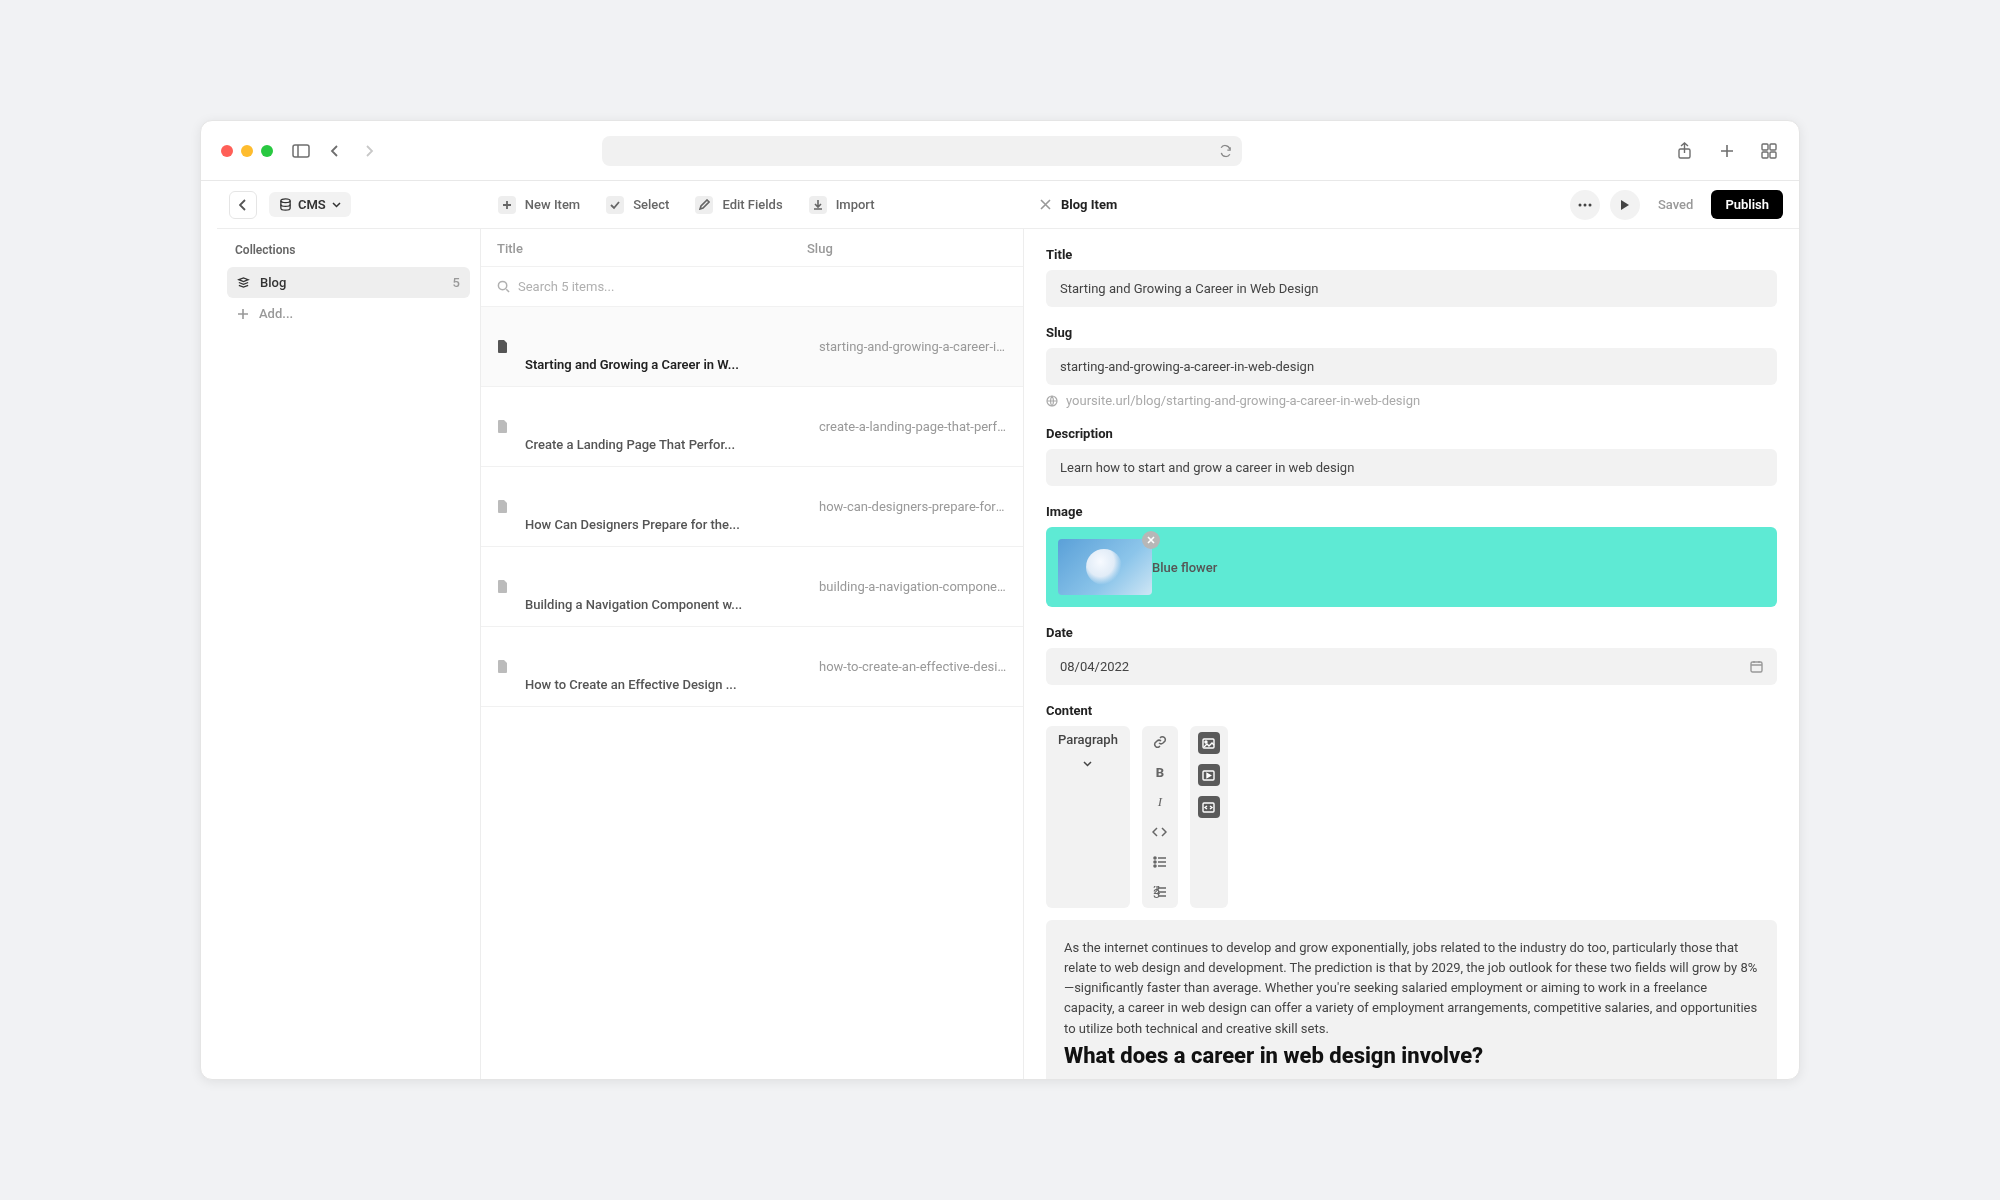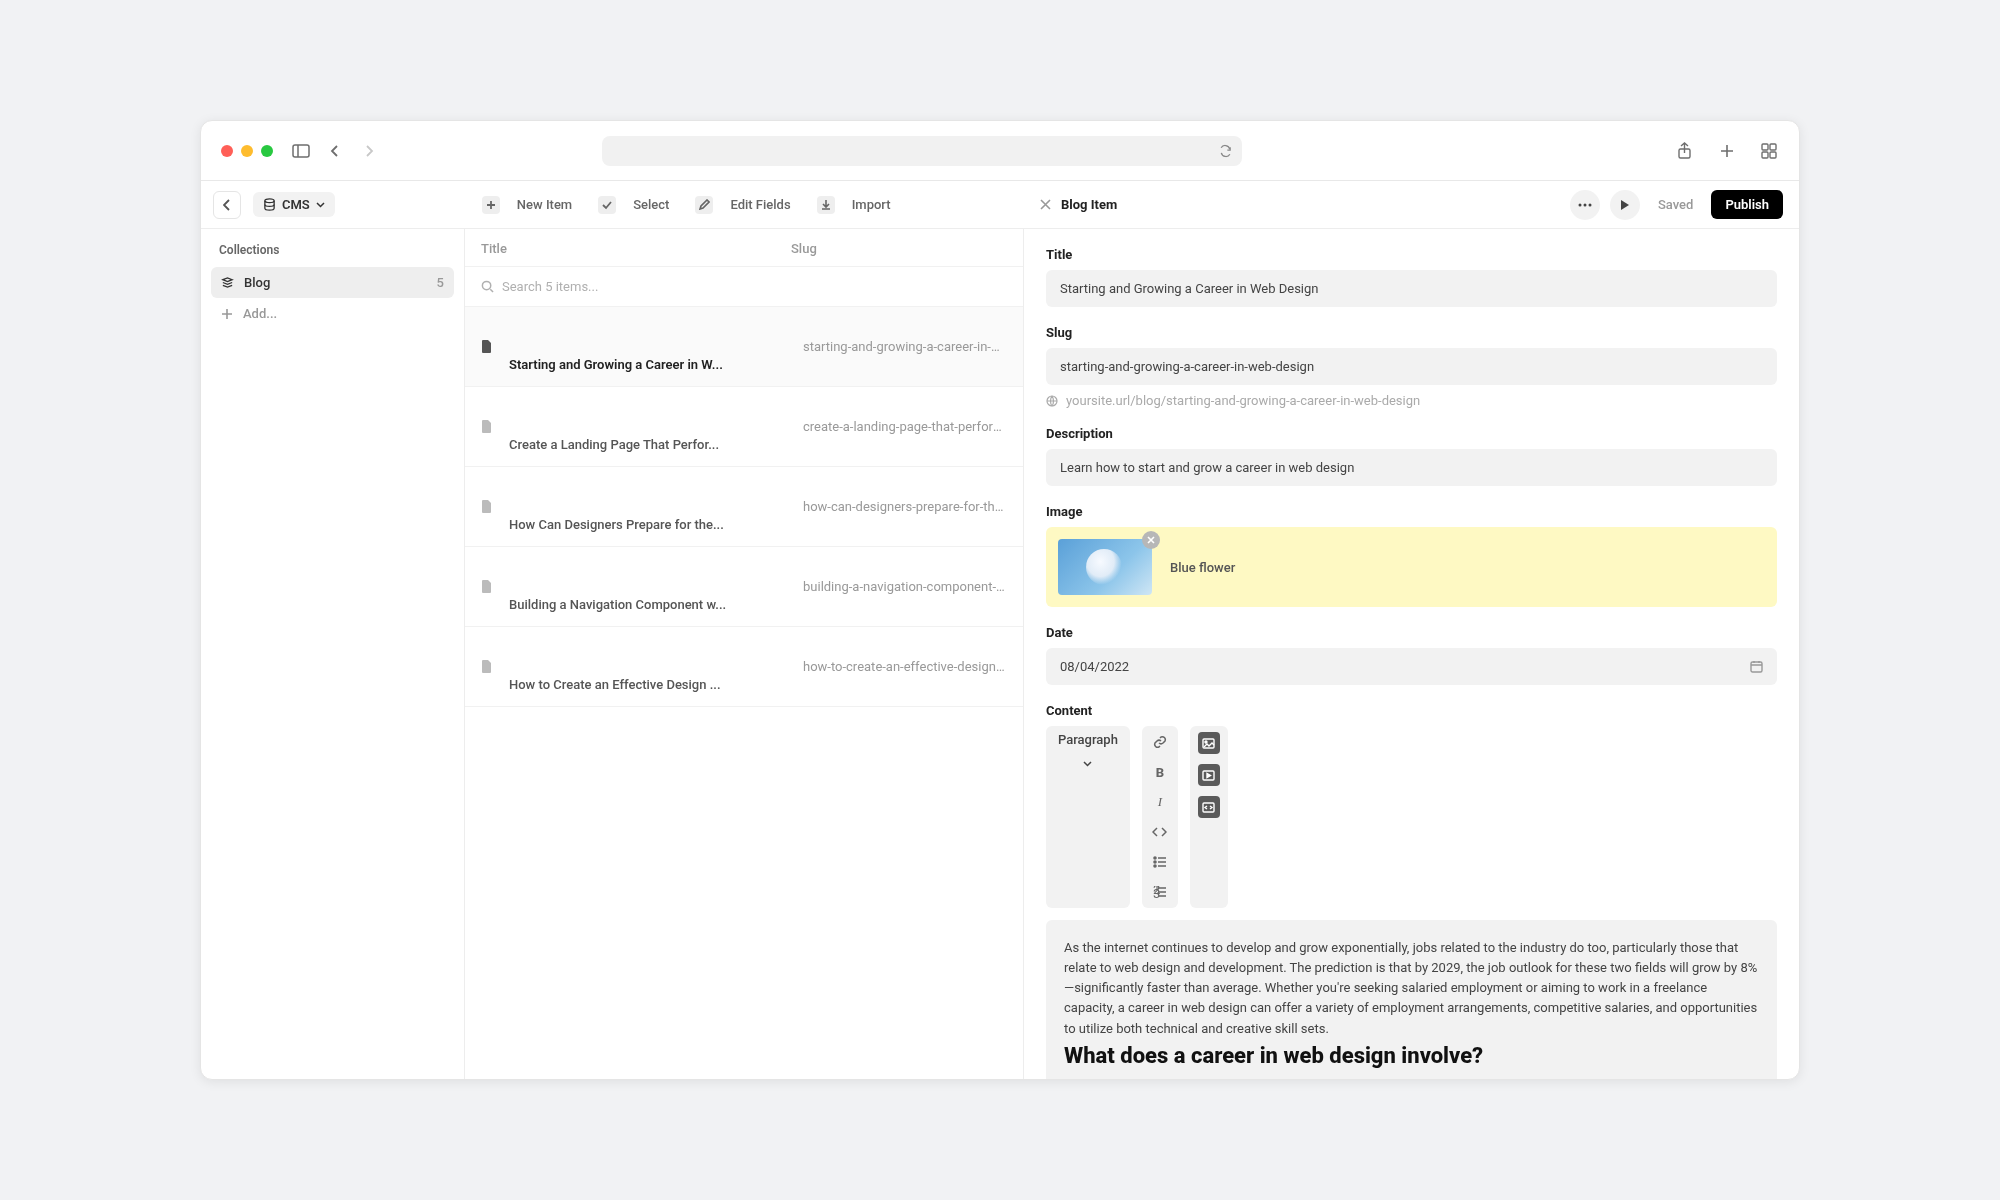--- a/index.html
+++ b/index.html
@@ -6,26 +6,26 @@
 body { background: #f1f2f4; width: 2000px; height: 1200px; display: flex; align-items: flex-start; justify-content: center; padding-top: 120px; }
 .window { width: 1600px; height: 960px; background: #fff; border-radius: 12px; box-shadow: 0 2px 12px rgba(0,0,0,0.08); overflow: hidden; display: flex; flex-direction: column; border: 1px solid #e5e5e5; }
 .chrome-bar { height: 60px; border-bottom: 1px solid #e8e8e8; display: flex; align-items: center; padding: 0 20px; gap: 14px; }
 .traffic { display: flex; gap: 8px; margin-right: 4px; }
 .tl { width: 12px; height: 12px; border-radius: 50%; }
 .tl.r { background: #ff5f57; } .tl.y { background: #febc2e; } .tl.g { background: #28c840; }
 .chrome-icon { width: 20px; height: 20px; color: #6e6e6e; display: flex; align-items: center; justify-content: center; cursor: pointer; }
 .url-bar { flex: 1; max-width: 640px; height: 30px; background: #f1f1f1; border-radius: 8px; margin: 0 auto; position: relative; }
 .url-refresh { position: absolute; right: 10px; top: 50%; transform: translateY(-50%); color: #888; }
 .chrome-right { margin-left: auto; display: flex; gap: 22px; align-items: center; }
-.app { flex: 1; display: flex; flex-direction: column; min-height: 0; }
+.app { flex: 1; display: flex; flex-direction: column; min-height: 0; padding-left: 16px; }
 .toolbar { height: 48px; border-bottom: 1px solid #ededed; display: flex; align-items: center; padding: 0 12px; gap: 6px; }
 .back-btn { width: 28px; height: 28px; border: 1px solid #e5e5e5; border-radius: 6px; display: flex; align-items: center; justify-content: center; cursor: pointer; color: #555; margin-right: 6px; }
 .cms-pill { display: inline-flex; align-items: center; gap: 6px; background: #f2f2f2; border-radius: 6px; padding: 5px 10px; font-weight: 600; color: #333; cursor: pointer; }
 .tool-actions { display: flex; gap: 14px; margin-left: 135px; }
-.tool-btn { display: inline-flex; align-items: center; gap: 17px; color: #666; font-weight: 500; cursor: pointer; padding: 4px 6px; border-radius: 4px; }
+.tool-btn { display: inline-flex; align-items: center; gap: 9px; color: #666; font-weight: 500; cursor: pointer; padding: 4px 6px; border-radius: 4px; }
 .tool-btn .iconbox { width: 18px; height: 18px; background: #eeeeee; border-radius: 4px; display: flex; align-items: center; justify-content: center; color: #666; }
 .body { flex: 1; display: flex; min-height: 0; }
 .sidebar { width: 264px; border-right: 1px solid #ededed; padding: 14px 10px; }
 .side-head { font-size: 12px; font-weight: 600; color: #666; padding: 0 8px 10px; }
 .side-item { display: flex; align-items: center; gap: 10px; padding: 8px 10px; border-radius: 6px; color: #333; font-weight: 500; cursor: pointer; }
 .side-item.active { background: #eeeeee; }
 .side-item .count { margin-left: auto; color: #999; font-weight: 500; }
 .list { flex: 1; display: flex; flex-direction: column; min-width: 0; }
 .list-head { display: flex; padding: 12px 16px 10px; color: #999; font-weight: 500; border-bottom: 1px solid #f1f1f1; }
 .col-title { flex: 0 0 310px; }
@@ -46,21 +46,21 @@
 .panel-head .ptitle { font-weight: 700; color: #222; }
 .panel-head .phspace { flex: 1; }
 .circle-btn { width: 30px; height: 30px; border-radius: 50%; background: #f2f2f2; display: flex; align-items: center; justify-content: center; cursor: pointer; color: #444; }
 .saved { color: #999; font-weight: 500; margin: 0 8px; }
 .publish { background: #000000; color: #fff; font-weight: 600; padding: 7px 14px; border-radius: 6px; cursor: pointer; }
 .panel-body { flex: 1; overflow: auto; padding: 18px 22px 0; }
 .field { margin-bottom: 18px; }
 .field-label { font-weight: 700; color: #222; font-size: 13px; margin-bottom: 8px; }
 .field-input { background: #f2f2f2; border-radius: 6px; padding: 11px 14px; color: #444; font-size: 13px; }
 .url-preview { display: flex; align-items: center; gap: 8px; color: #aaa; font-size: 12.5px; margin-top: 8px; }
-.image-box { background: #fef9c3; border-radius: 6px; padding: 12px; display: flex; align-items: center; gap: 18px; }
+.image-box { background: #5eead4; border-radius: 6px; padding: 12px; display: flex; align-items: center; }
 .thumb { width: 94px; height: 56px; border-radius: 4px; background: linear-gradient(135deg,#5aa0d8 0%,#8cc5ea 60%,#cfe6f5 100%); position: relative; }
 .thumb::after { content:""; position:absolute; left:28px; top:10px; width:36px; height:36px; background: radial-gradient(ellipse at 40% 35%, #f7faff 0%, #e1ecf7 45%, rgba(225,236,247,0) 70%); border-radius:50%; }
 .thumb-close { position: absolute; right: -8px; top: -8px; width: 18px; height: 18px; background: #b7b7b7; border-radius: 50%; display: flex; align-items: center; justify-content: center; color: #fff; font-size: 11px; cursor: pointer; }
 .img-name { color: #555; font-weight: 500; }
 .date-row { display: flex; align-items: center; justify-content: space-between; }
 .rte-toolbar { display: flex; gap: 12px; margin-bottom: 12px; }
 .rte-group { background: #f2f2f2; border-radius: 6px; padding: 6px 8px; display: flex; align-items: center; gap: 10px; flex-direction: column; }
 .rte-style { padding: 6px 12px; display: flex; align-items: center; gap: 14px; font-size: 13px; color: #444; font-weight: 500; }
 .rte-icon { width: 20px; height: 20px; display: flex; align-items: center; justify-content: center; color: #666; cursor: pointer; font-size: 13px; }
 .rte-dark .rte-icon { background: #5a5a5a; color: #fff; border-radius: 4px; width: 22px; height: 22px; }

